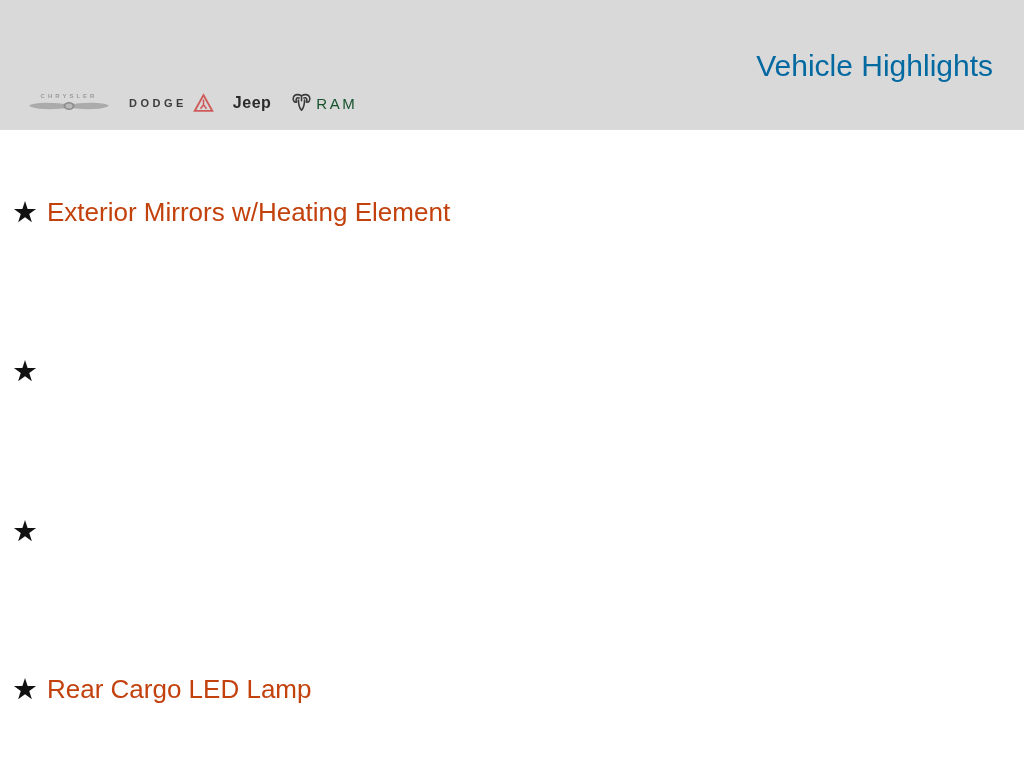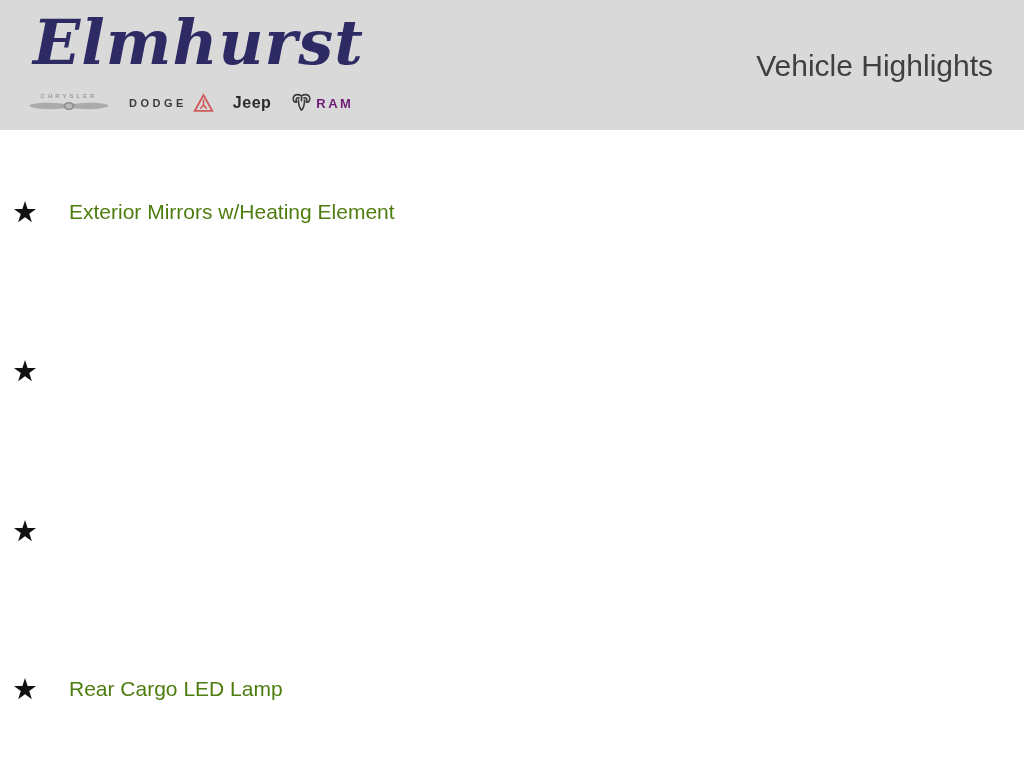--- a/index.html
+++ b/index.html
@@ -39,51 +39,50 @@
   .dodge-text {
     font-size: 11px; font-weight: bold;
     letter-spacing: 3.5px; color: #3c3c3c;
   }
   .brand-jeep {
     font-size: 16px; font-weight: bold; color: #2b2b2b;
     letter-spacing: 0.5px;
   }
   .brand-ram { display: flex; align-items: center; gap: 3px; }
   .ram-text {
-    font-size: 13px; font-weight: 700;
-    letter-spacing: 2.5px; color: #701a75;
+    font-size: 15px; font-weight: 400;
+    letter-spacing: 2.5px; color: #14532d;
   }
   .vh-title {
     position: absolute; top: 49px; right: 31px;
-    font-size: 30px; color: #404040;
+    font-size: 30px; color: #0369a1;
     white-space: nowrap;
   }
 
   
   .hl-row {
     position: absolute; left: 12px; height: 36px;
     display: flex; align-items: center;
   }
   .hl-row.r0 { top: 194px; }
   .hl-row.r1 { top: 353px; }
   .hl-row.r2 { top: 513px; }
   .hl-row.r3 { top: 671px; }
   .star {
     font-size: 29px; line-height: 1; color: #111111;
     margin-right: 9px;
   }
   .hl-text {
-    font-size: 21px; color: #4d7c0f; white-space: nowrap; margin-left: 22px;
+    font-size: 26px; color: #c2410c; white-space: nowrap;
   }
 </style>
 </head>
 <body>
 
 <div class="header">
-  <div class="dealer-logo">Elmhurst</div>
 
   <div class="brands">
     <div class="brand-chrysler">
       <div class="chrysler-text">CHRYSLER</div>
       <svg width="82" height="13" viewBox="0 0 164 26">
         <path d="M82 10 C60 4 20 4 6 9 C2 10 2 13 7 14 C24 20 60 19 82 15 Z" fill="#ababab"></path>
         <path d="M82 10 C104 4 144 4 158 9 C162 10 162 13 157 14 C140 20 104 19 82 15 Z" fill="#ababab"></path>
         <ellipse cx="82" cy="12" rx="11" ry="8" fill="#8d8d8d"></ellipse>
         <ellipse cx="82" cy="12" rx="7" ry="5" fill="#b9b9b9"></ellipse>
       </svg>

